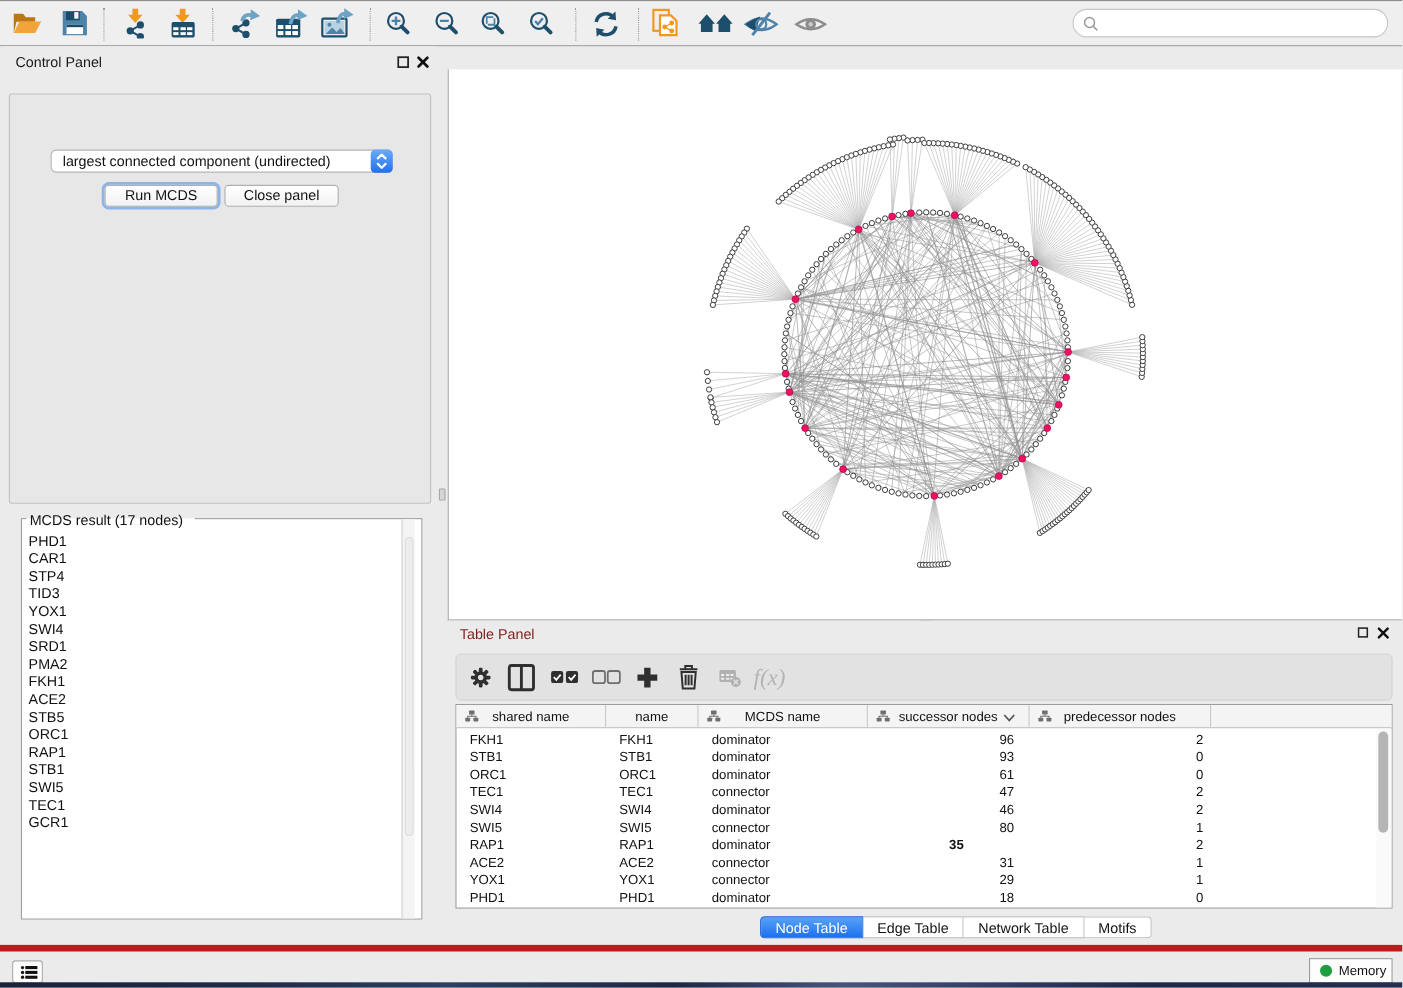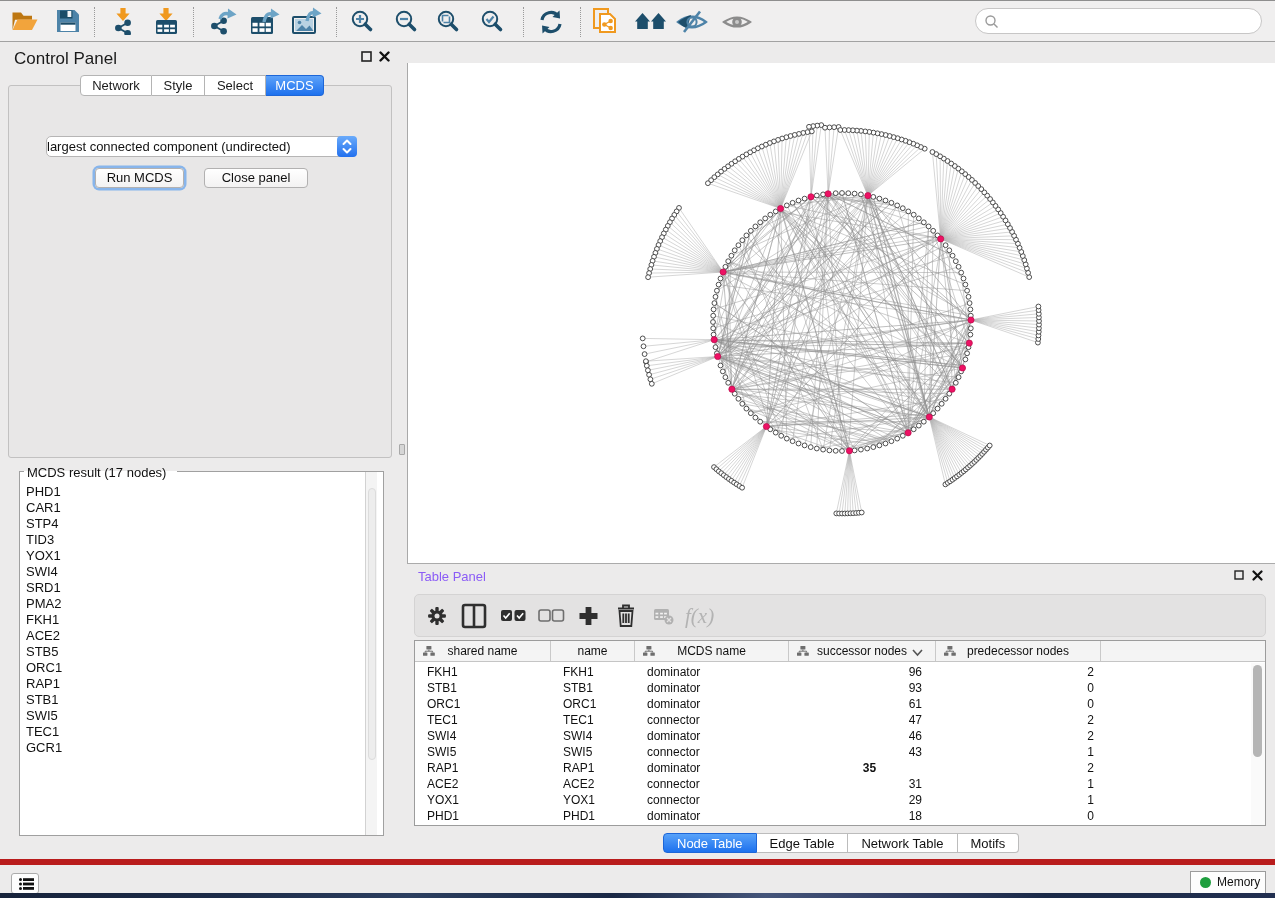--- a/index.html
+++ b/index.html
@@ -13,42 +13,42 @@
 .tsep { position:absolute; top:6px; height:30px; width:0;
   border-left:1px dotted #9a9a9a; }
 .ticon { position:absolute; top:8px; }
 
 
 #search { left:975px; top:8px; width:287px; height:26px; background:#fff;
   border:1px solid #c7c6c6; border-radius:13px; }
 
 
 #cpanel { left:0; top:42px; width:397px; height:820px; background:#ecebeb; }
-#cpanel-title { left:14px; top:7px; font-size:17px; color:#1a1a1a; }
+#cpanel-title { left:14px; top:7px; font-size:13px; color:#1a1a1a; }
 .winbtn { position:absolute; top:9px; width:11px; height:11px; }
 
 
 .tabs { position:absolute; display:flex; }
 .tab { height:21px; line-height:20px; font-size:13px; color:#1a1a1a; text-align:center;
   background:#fff; border:1px solid #b4b4b4; border-left:none; }
 .tab.first { border-left:1px solid #b4b4b4; border-radius:4px 0 0 4px; }
 .tab.last { border-radius:0 4px 4px 0; }
 .tab.sel { background:linear-gradient(#5da2f9,#1d71ee); color:#fff; border-color:#1d66d8; }
 
 #tabpane { left:8px; top:43px; width:384px; height:373px; background:#e8e7e7;
   border:1px solid #c2c1c1; border-radius:3px; }
 #optlabel { left:0; top:71px; width:397px; text-align:center; font-size:13px; color:#111; }
 #combo { left:46px; top:94px; width:311px; height:21px; background:#fff;
   border:1px solid #b6b5b5; border-radius:5px; font-size:13px; color:#111;
-  line-height:19px; }
+  line-height:19px; padding-left:10px; }
 #combo-btn { position:absolute; right:-1px; top:-1px; width:20px; height:21px;
   background:linear-gradient(#6aabfb,#2270ee); border-radius:4px; }
 .btn { position:absolute; height:20px; background:linear-gradient(#ffffff,#f3f2f2); border:1px solid #b2b1b1;
   border-radius:4px; font-size:13px; color:#111; text-align:center; line-height:18px; }
-#runbtn { left:95px; top:126px; width:89px; box-shadow:0 0 0 2.5px rgba(125,175,235,.9); }
+#runbtn { left:95px; top:126px; width:103px; box-shadow:0 0 0 2.5px rgba(125,175,235,.9); }
 #closebtn { left:204px; top:126px; width:104px; }
 
 
 #mcdsbox { left:19px; top:429px; width:365px; height:365px; background:#fff;
   border:1px solid #a0a0a0; }
 #mcdslegend { left:27px; top:423px; font-size:13px; color:#111; }
 #mcdslist { left:26px; top:442px; font-size:13px; color:#111; line-height:16px; }
 #mcdssb { left:365px; top:430px; width:12px; height:363px; background:#f4f4f4;
   border-left:1px solid #d2d2d2; }
 #mcdssb-t { position:absolute; left:2px; top:16px; width:8px; height:272px; background:#ededed;
@@ -66,38 +66,38 @@
   background:linear-gradient(#f0f0f0,#d7d6d6); border-bottom:1px solid #9f9f9f;
   border-top:1px solid #e8e8e8; }
 .tl { position:absolute; top:4.5px; width:12px; height:12px; border-radius:50%; }
 #nettitle-text { position:absolute; left:0; top:3px; width:1004px; text-align:center;
   font-size:13px; color:#2e2e2e; }
 #netcanvas { position:absolute; left:1px; top:21px; width:868px; height:501px;
   background:#fff; border-left:1px solid #a9a9a9; border-bottom:1px solid #ababab; }
 
 
 #tpanel { left:406px; top:567px; width:869px; height:295px; background:#ecebeb; }
-#tpanel-title { position:absolute; left:12px; top:2px; font-size:13px; color:#8b5cf6; }
+#tpanel-title { position:absolute; left:12px; top:2px; font-size:13px; color:#7f1d1d; }
 #ttoolbar { position:absolute; left:8px; top:27px; width:852px; height:43px;
   background:#e3e2e2; border:1px solid #d4d3d3; border-radius:5px; }
 #ttable { position:absolute; left:8px; top:73px; width:852px; height:186px;
   background:#fff; border:1px solid #9c9c9c; }
 #thead { position:absolute; left:0; top:0; width:850px; height:21px; background:#f4f4f4;
   border-bottom:1px solid #c5c5c5; font-size:12px; color:#111; }
 .hcell { position:absolute; top:0; height:20px; line-height:20px; text-align:center;
   border-right:1px solid #c9c9c9; }
 .trow { position:absolute; font-size:12px; color:#111; height:16px; line-height:16px; }
 #tsb { position:absolute; left:836px; top:22px; width:14px; height:162px; background:#fafafa; }
 #tsb-t { position:absolute; left:2px; top:2px; width:9px; height:92px; background:#b5b5b5; border-radius:5px; }
 
 
 #btabs { position:absolute; left:257px; top:266px; display:flex; }
 .btab { height:20px; line-height:19px; font-size:13px; color:#111; background:#fff;
   border:1px solid #bcbcbc; border-left:none; padding:0 13px; }
-.btab.first { border-left:1px solid #bcbcbc; border-radius:4px 0 0 4px; }
+.btab.first { border-left:1px solid #bcbcbc; border-radius:4px 0 0 4px;margin-left:28px; }
 .btab.last { border-radius:0 4px 4px 0; }
 .btab.sel { background:linear-gradient(#58a2f9,#1d71ee); color:#fff; border-color:#1d66d8; }
 
 
 #statusbar { left:0; top:859px; width:1275px; height:34px; background:#ecebeb;
   border-top:6px solid #b91c1c; }
 #listbtn { position:absolute; left:11px; top:8px; width:28px; height:21px; background:#fdfdfd;
   border:1px solid #ababab; border-radius:3px; }
 #membtn { position:absolute; left:1190px; top:6px; width:76px; height:23px; background:#fdfdfd;
   border:1px solid #9c9c9c; font-size:12px; color:#111; line-height:20px; }
@@ -253,26 +253,20 @@
 
 <div class="abs" id="cpanel">
   <div class="abs" id="cpanel-title">Control Panel</div>
   <svg class="winbtn" style="left:361px" width="11" height="11">
       <rect x="1" y="1" width="9" height="9" fill="none" stroke="#222" stroke-width="1.6"></rect>
     </svg>
   <svg class="winbtn" style="left:379px" width="11" height="11">
       <path d="M1.5 1.5 L9.5 9.5 M9.5 1.5 L1.5 9.5" stroke="#111" stroke-width="2.4" stroke-linecap="round"></path>
     </svg>
   <div class="abs" id="tabpane"></div>
-  <div class="tabs" style="left:80px; top:33px;">
-    <div class="tab first" style="width:72px">Network</div>
-      <div class="tab" style="width:53px">Style</div>
-      <div class="tab" style="width:61px">Select</div>
-      <div class="tab sel last" style="width:58px">MCDS</div>
-  </div>
   <div class="abs" id="combo">largest connected component (undirected)
     <div id="combo-btn"><svg width="20" height="21">
           <path d="M6.5 8 L10 4.5 L13.5 8" fill="none" stroke="#fff" stroke-width="2" stroke-linecap="round" stroke-linejoin="round"></path>
           <path d="M6.5 13 L10 16.5 L13.5 13" fill="none" stroke="#fff" stroke-width="2" stroke-linecap="round" stroke-linejoin="round"></path>
         </svg></div>
   </div>
   <div class="btn" id="runbtn">Run MCDS</div>
   <div class="btn" id="closebtn">Close panel</div>
   <div class="abs" id="mcdsbox"></div>
     <div class="abs" style="left:24px;top:429px;width:153px;height:2px;background:#fff"></div>
@@ -1171,21 +1165,21 @@
       <div class="trow" style="left:374px;top:71px;width:133px;text-align:right;">47</div>
       <div class="trow" style="left:521px;top:71px;width:158px;text-align:right;">2</div>
       <div class="trow" style="left:12px;top:87px;">SWI4</div>
       <div class="trow" style="left:148px;top:87px;">SWI4</div>
       <div class="trow" style="left:232px;top:87px;">dominator</div>
       <div class="trow" style="left:374px;top:87px;width:133px;text-align:right;">46</div>
       <div class="trow" style="left:521px;top:87px;width:158px;text-align:right;">2</div>
       <div class="trow" style="left:12px;top:103px;">SWI5</div>
       <div class="trow" style="left:148px;top:103px;">SWI5</div>
       <div class="trow" style="left:232px;top:103px;">connector</div>
-      <div class="trow" style="left:374px;top:103px;width:133px;text-align:right;">43</div>
+      <div class="trow" style="left:374px;top:103px;width:133px;text-align:right;">80</div>
       <div class="trow" style="left:521px;top:103px;width:158px;text-align:right;">1</div>
       <div class="trow" style="left:12px;top:119px;">RAP1</div>
       <div class="trow" style="left:148px;top:119px;">RAP1</div>
       <div class="trow" style="left:232px;top:119px;">dominator</div>
       <div class="trow" style="left:388px;top:119px;width:133px;text-align:center;font-weight:bold;">35</div>
       <div class="trow" style="left:521px;top:119px;width:158px;text-align:right;">2</div>
       <div class="trow" style="left:12px;top:135px;">ACE2</div>
       <div class="trow" style="left:148px;top:135px;">ACE2</div>
       <div class="trow" style="left:232px;top:135px;">connector</div>
       <div class="trow" style="left:374px;top:135px;width:133px;text-align:right;">31</div>

